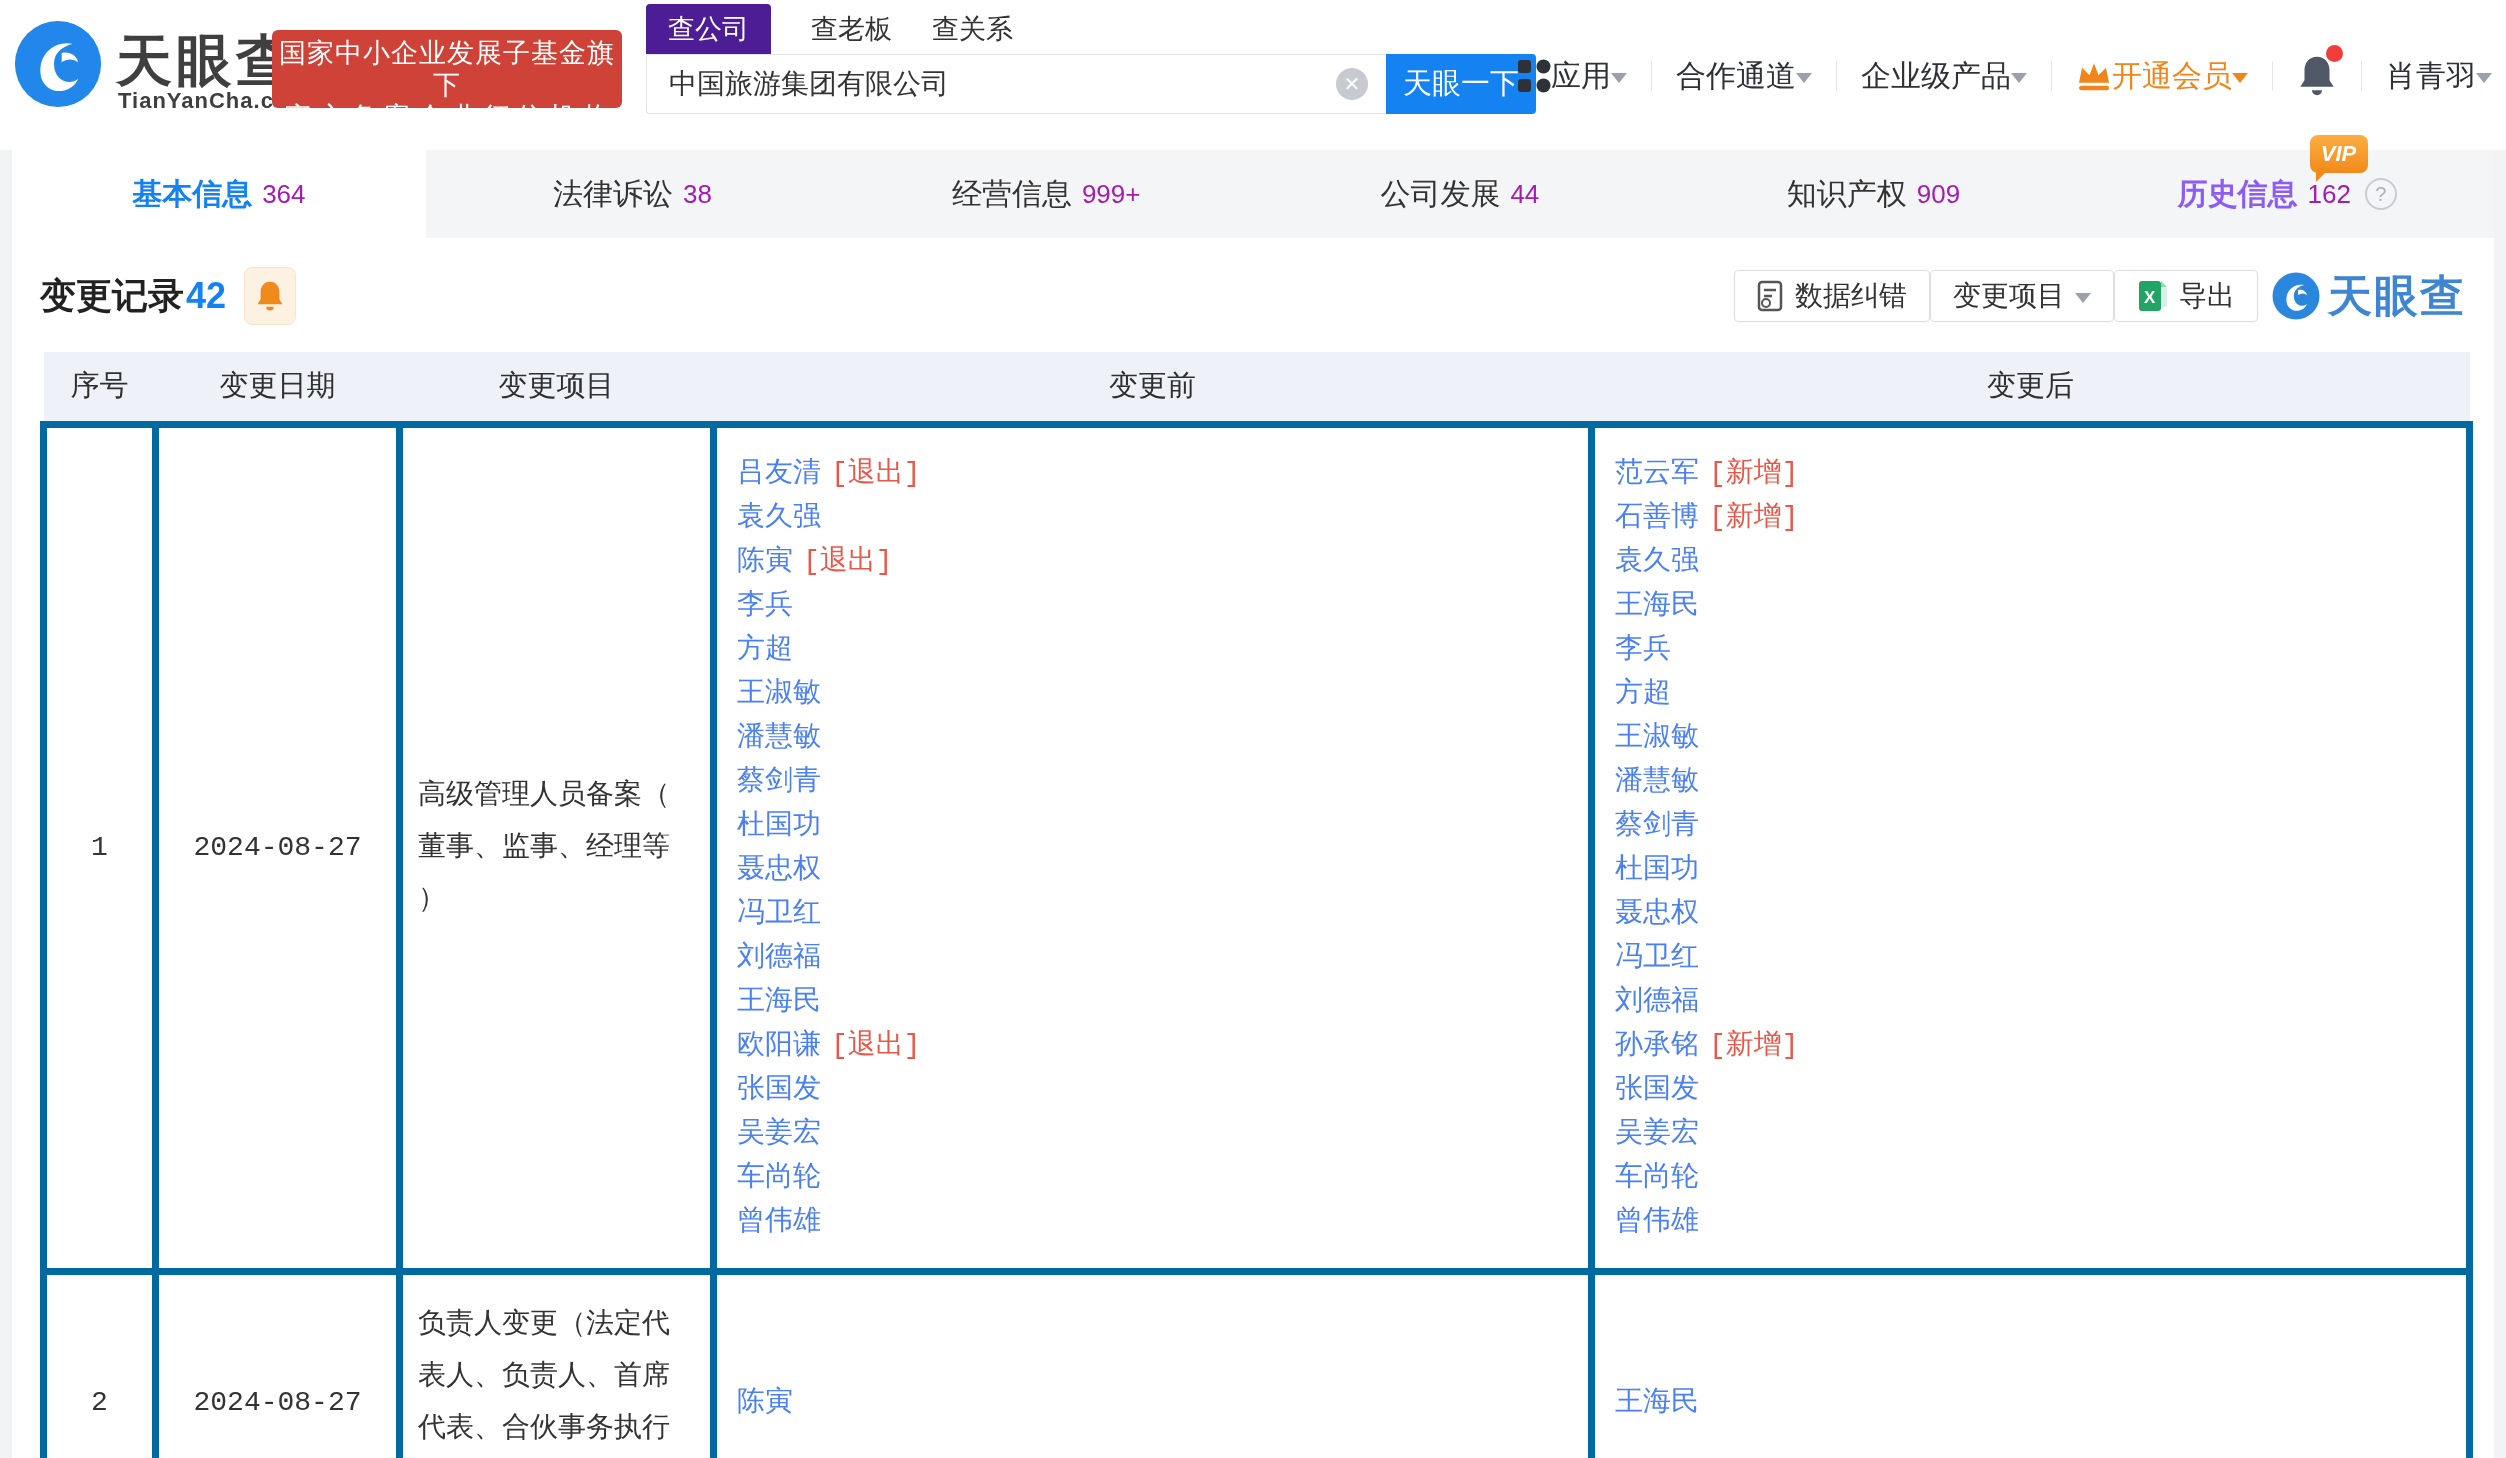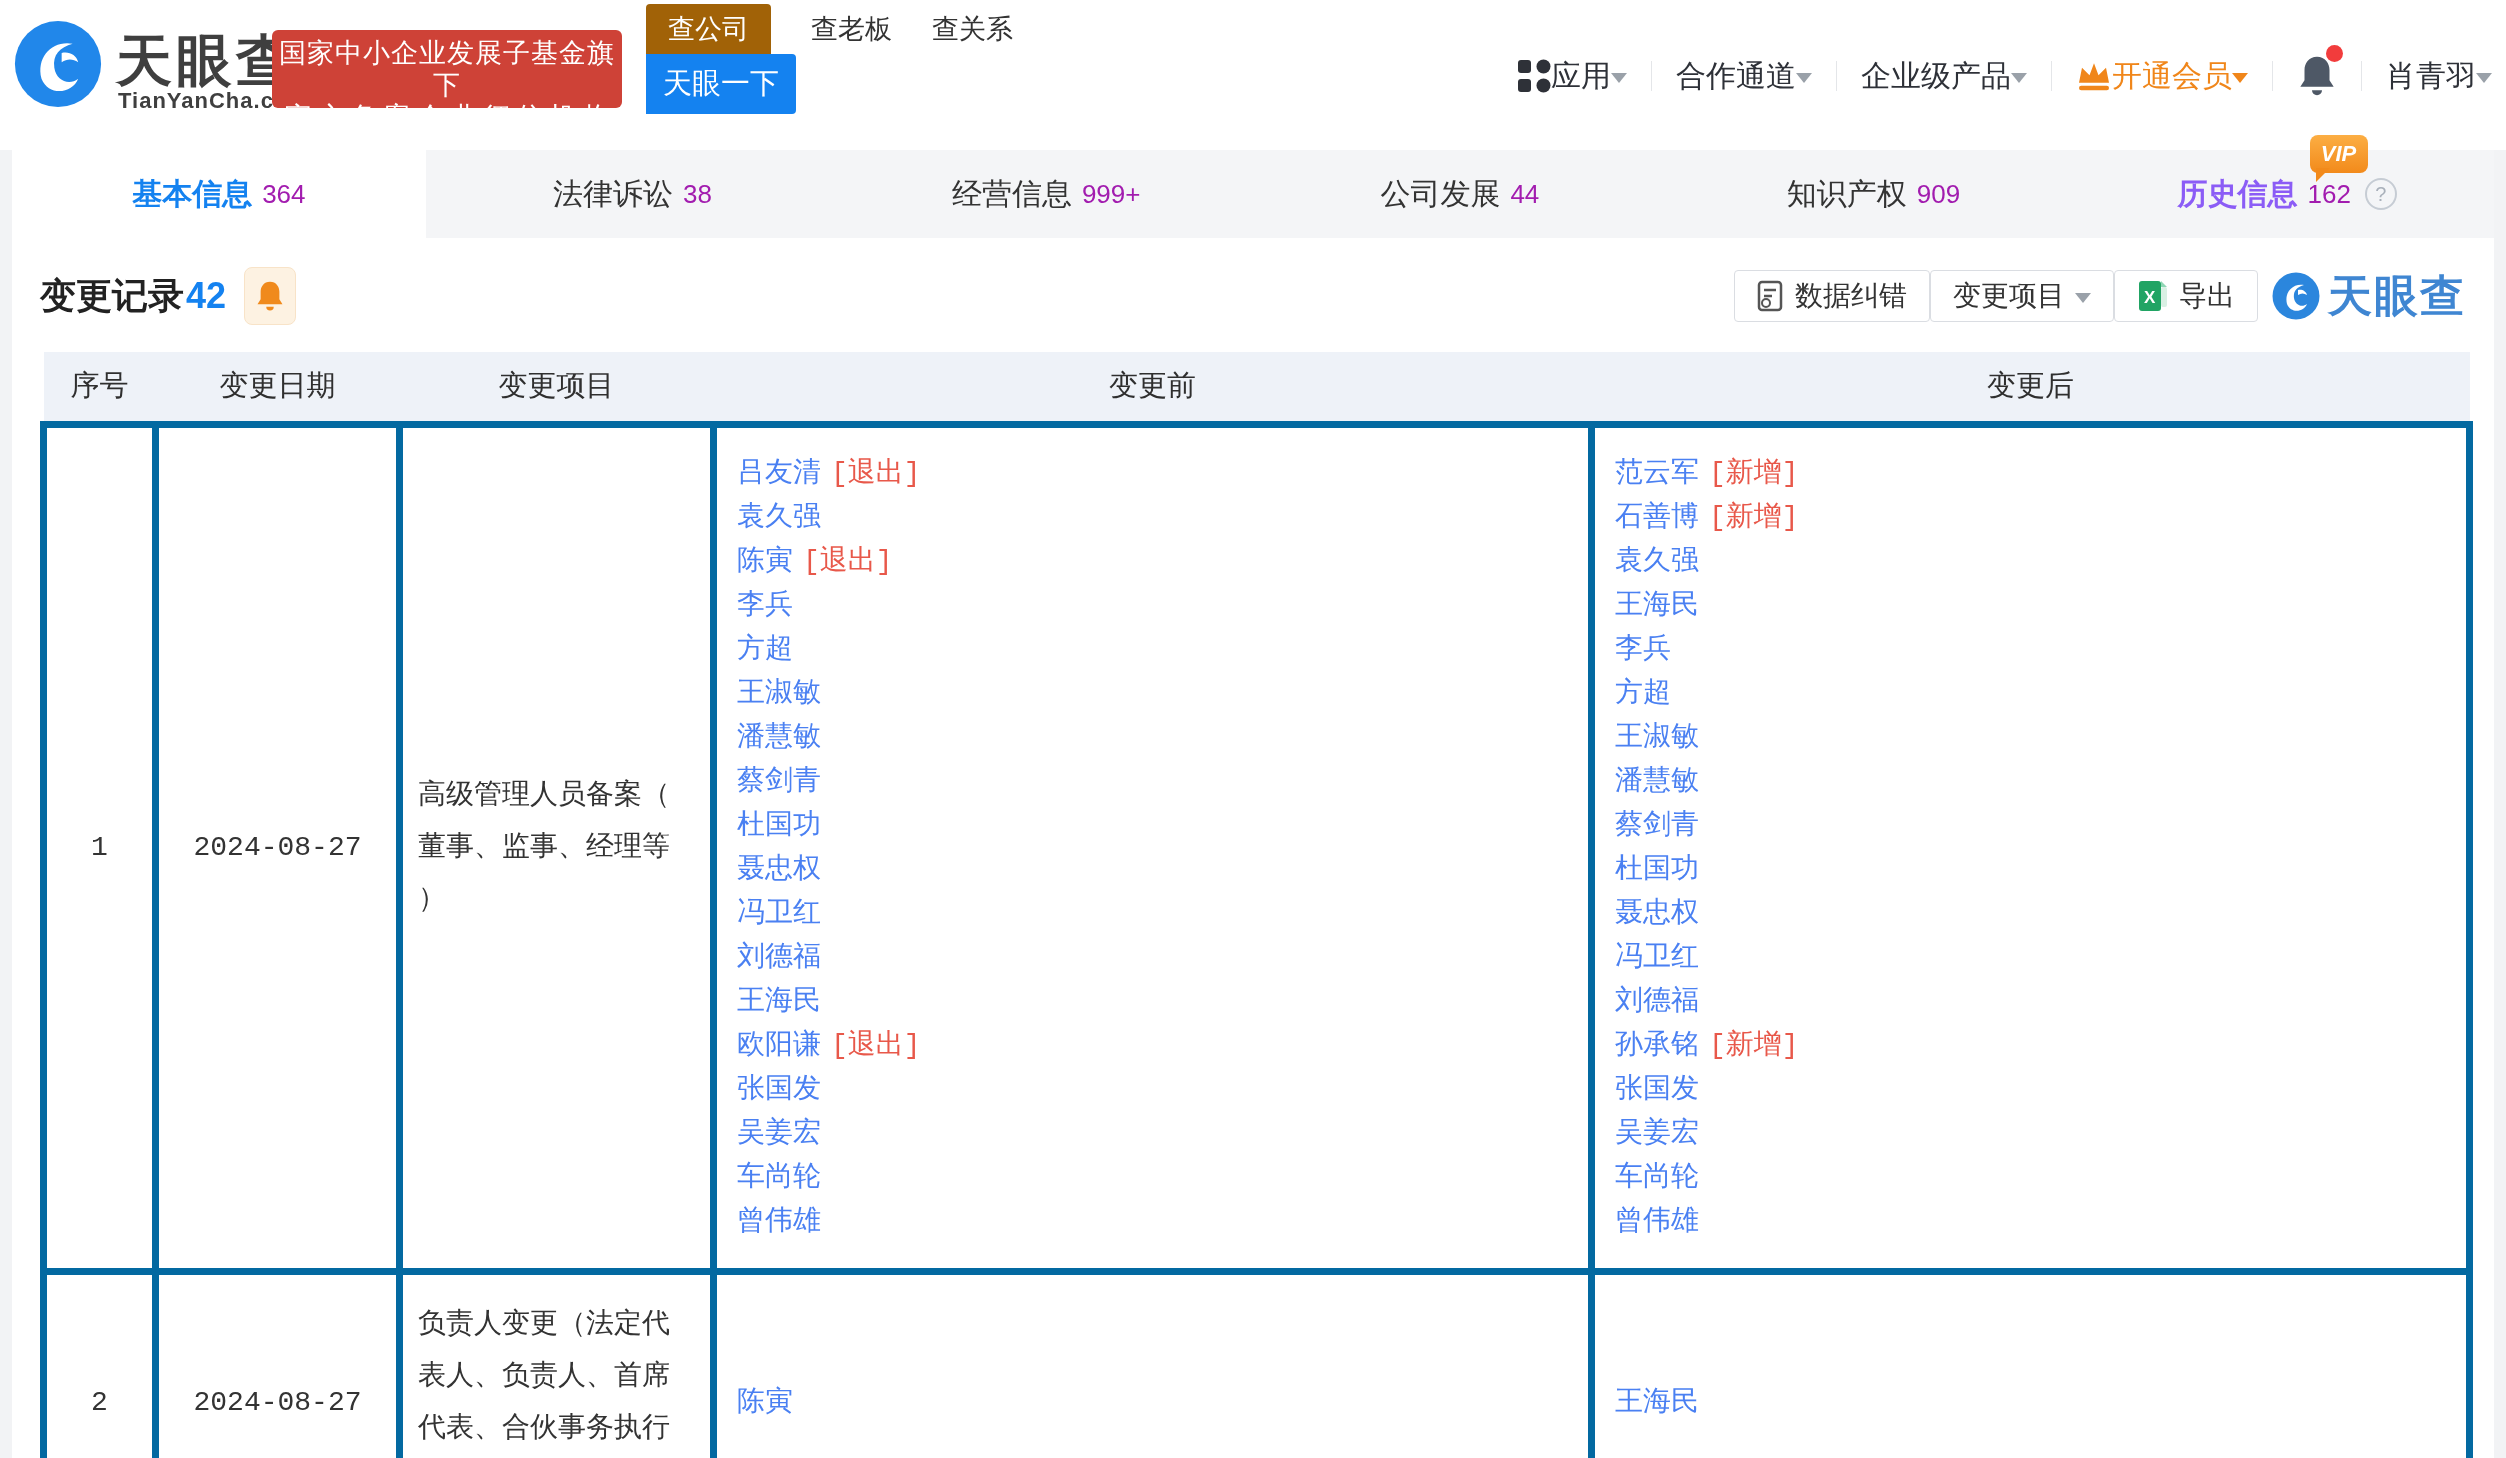--- a/index.html
+++ b/index.html
@@ -11,21 +11,21 @@
   .logo-circle { position:absolute; left:14px; top:20px; width:88px; height:88px; }
   .logo-text { position:absolute; left:116px; top:24px; font-size:56px; font-weight:700; color:#3f3f3f; letter-spacing:4px; }
   .logo-sub  { position:absolute; left:118px; top:88px; font-size:22px; font-weight:700; color:#3f3f3f; letter-spacing:1px; }
   .gov-badge { position:absolute; left:272px; top:30px; width:350px; height:78px; background:#ce4237;
                border-radius:6px; color:#fff; text-align:center; padding-top:7px; }
   .gov-badge .l1 { font-size:27px; letter-spacing:1px; line-height:32px; }
   .gov-badge .l2 { font-size:27px; letter-spacing:6px; line-height:32px; margin-left:6px; }
 
   .search-tabs { position:absolute; left:646px; top:10px; height:44px; display:flex; align-items:flex-end; gap:40px; }
   .search-tab { font-size:27px; color:#333; padding:7px 0; cursor:pointer; }
-  .search-tab.active { background:#a16207; color:#fff; padding:7px 22px; border-radius:4px 4px 0 0; }
+  .search-tab.active { background:#4c1d95; color:#fff; padding:7px 22px; border-radius:4px 4px 0 0; }
   .search-box { position:absolute; left:646px; top:54px; display:flex; height:60px; }
   .search-input-wrap { position:relative; width:740px; height:60px; }
   .search-input { width:100%; height:100%; border:1px solid #e3e5e8; border-right:none; border-radius:4px 0 0 4px;
                   padding:0 64px 0 22px; font-size:28px; color:#333; outline:none;
                   font-family:"Liberation Sans","DejaVu Sans",sans-serif; }
   .clear-icon { position:absolute; right:18px; top:14px; width:32px; height:32px; border-radius:50%;
                 background:#c7cbd1; color:#fff; font-size:20px; line-height:32px; text-align:center; cursor:pointer; }
   .search-btn { width:150px; height:60px; background:#1482f0; color:#fff; font-size:29px; border:none;
                 border-radius:0 4px 4px 0; cursor:pointer; font-family:inherit; }
 
@@ -101,20 +101,24 @@
     <div class="l1">国家中小企业发展子基金旗下</div>
     <div class="l2">官方备案企业征信机构</div>
   </div>
 
   <div class="search-tabs">
     <span class="search-tab active">查公司</span>
     <span class="search-tab">查老板</span>
     <span class="search-tab">查关系</span>
   </div>
   <div class="search-box">
+    <div class="search-input-wrap">
+      <input class="search-input" readonly="" value="中国旅游集团有限公司" style="">
+      <span class="clear-icon">✕</span>
+    </div>
     <button class="search-btn">天眼一下</button>
   </div>
 
   <div class="user-menu">
     <span class="menu-item">
       <svg width="34" height="34" viewBox="0 0 34 34">
         <rect x="1" y="1" width="13" height="13" rx="3" fill="#2e3138"></rect>
         <rect x="1" y="20" width="13" height="13" rx="3" fill="#2e3138"></rect>
         <circle cx="26.5" cy="7.5" r="7" fill="#2e3138"></circle>
         <circle cx="26.5" cy="26.5" r="7" fill="#2e3138"></circle>

